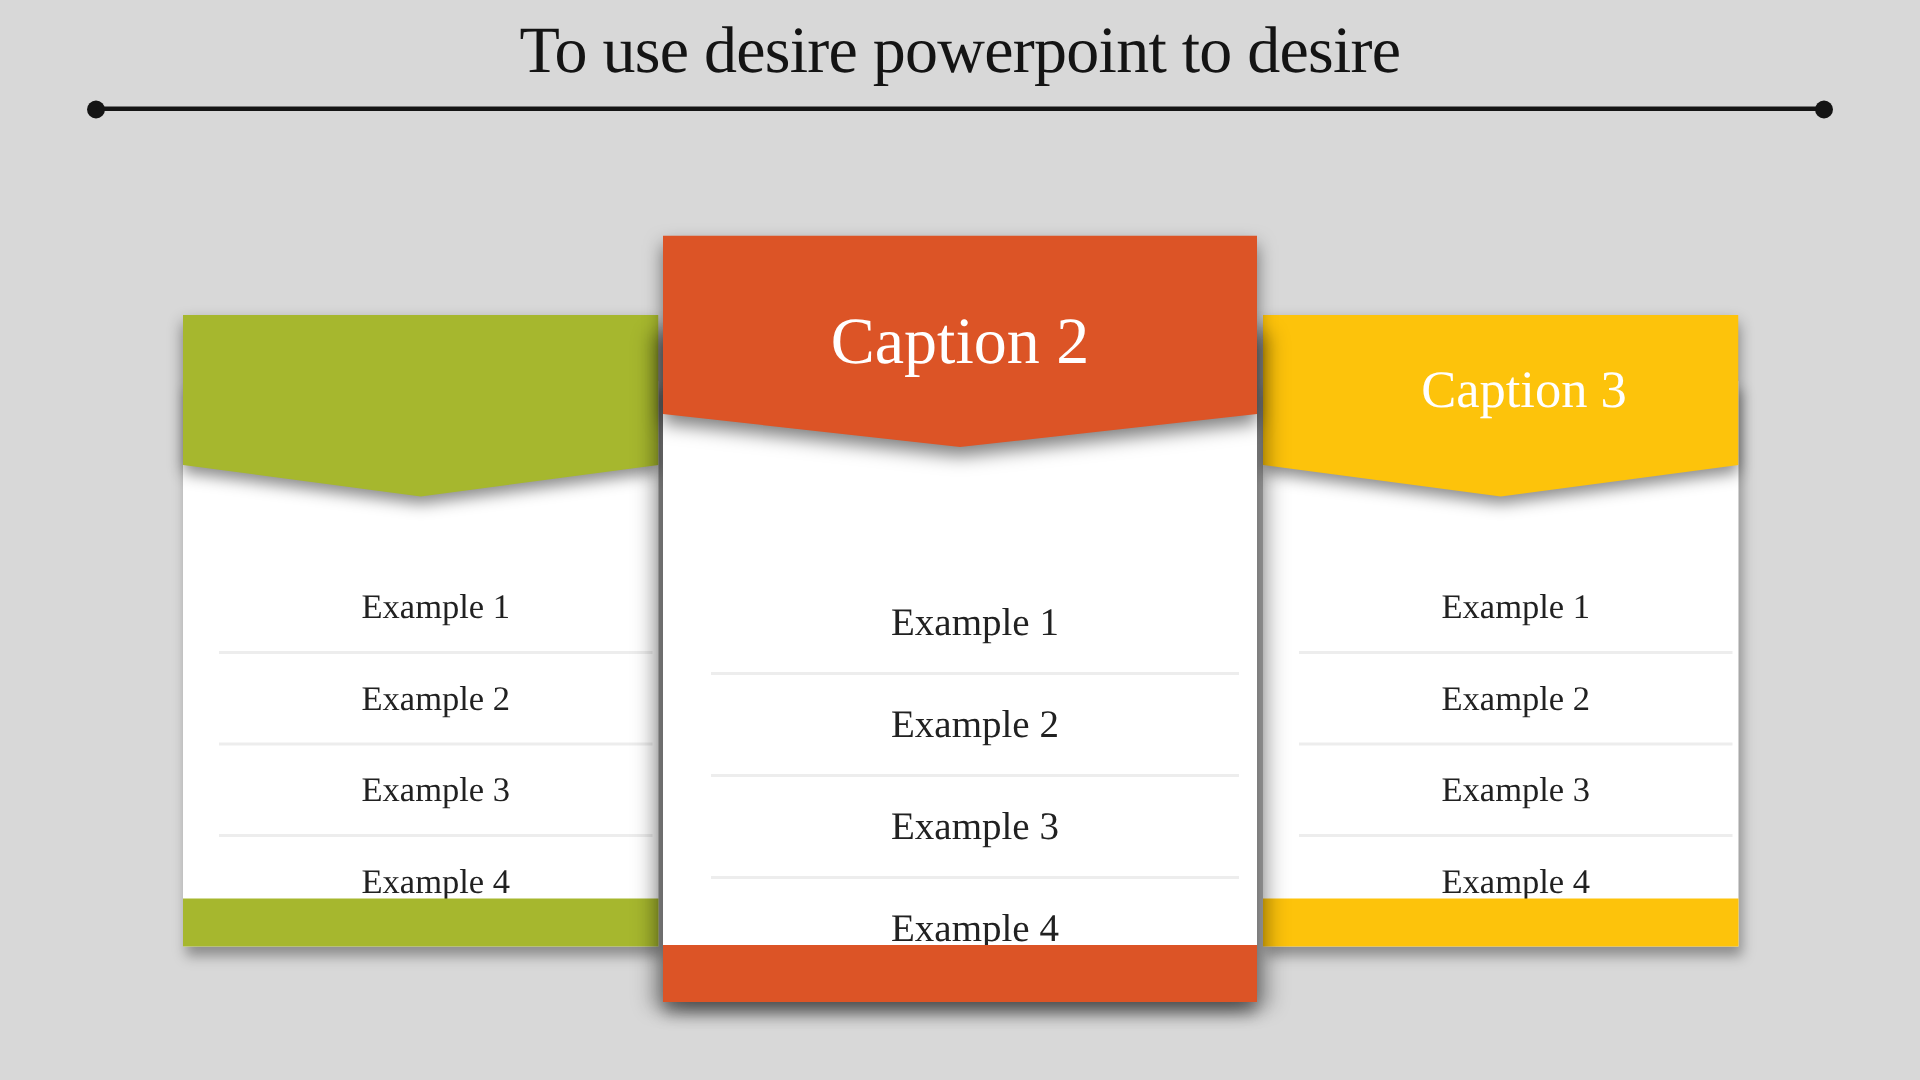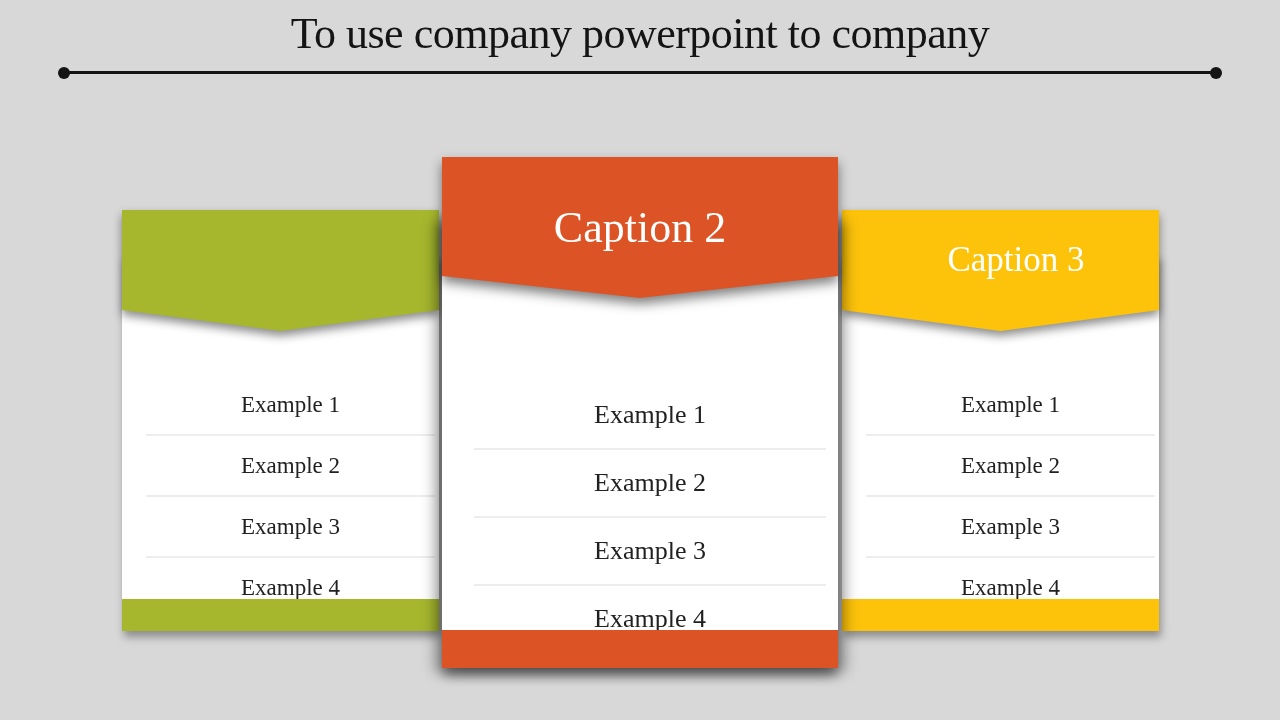--- a/index.html
+++ b/index.html
@@ -76,21 +76,21 @@
     position:absolute;left:0;right:0;bottom:0;
   }
   .side .card-footer{height:32px;}
   .center-card .card-footer{height:38px;}
 </style>
 </head>
 <body>
 
 <div class="stage" style="background: rgb(216, 216, 216);">
 
-  <div class="slide-title" style="color: rgb(20, 20, 20);">To use company powerpoint to company</div>
+  <div class="slide-title" style="color: rgb(20, 20, 20);">To use desire powerpoint to desire</div>
 
   <span class="divider-dot left" style="background: rgb(20, 20, 20);"></span>
   <div class="divider-line" style="background: rgb(20, 20, 20);"></div>
   <span class="divider-dot right" style="background: rgb(20, 20, 20);"></span>
 
   <div class="card side left-card">
     <div class="card-body" style="background: rgb(255, 255, 255); color: rgb(33, 33, 33);">
       <div class="rows">
         <div class="row">
             <span>Example 1</span>

